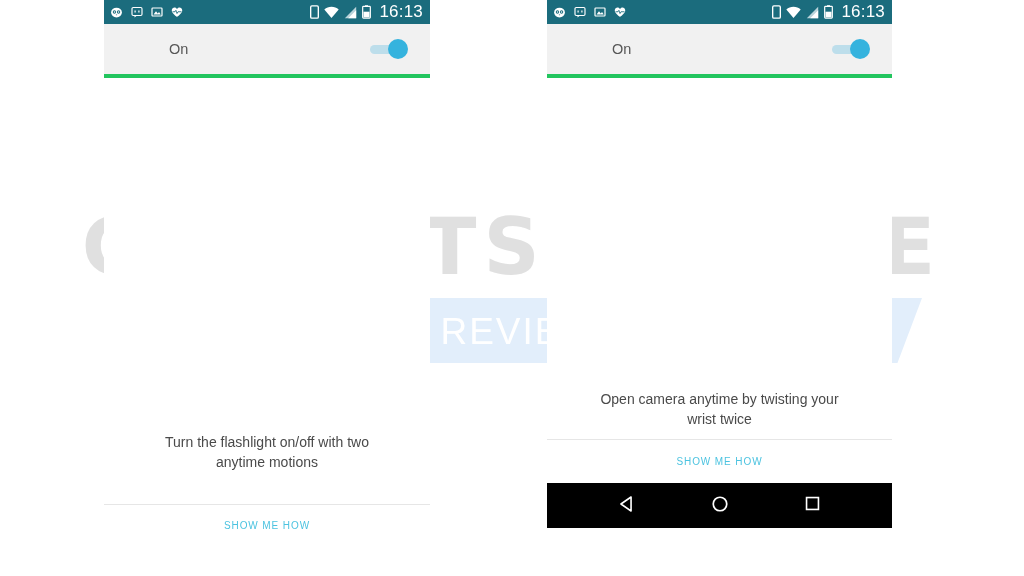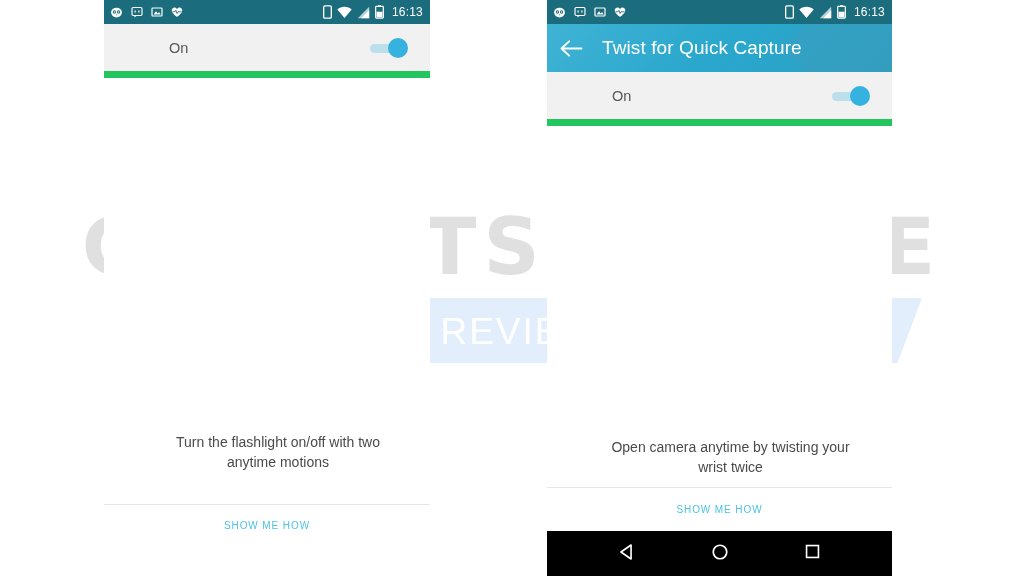--- a/index.html
+++ b/index.html
@@ -50,21 +50,21 @@
     position: relative; height: 24px; width: 100%;
     background: #1b6c7d;
     display: flex; align-items: center;
     padding: 0 7px 0 6px;
     color: #ffffff;
   }
   .sb-left { display: flex; align-items: center; gap: 8px; }
   .sb-right { margin-left: auto; display: flex; align-items: center; gap: 5px; }
   .sb-icon { display: inline-flex; align-items: center; }
   .sb-clock {
-    font-size: 12px; font-weight: 500; color: #fff;
+    font-size: 17px; font-weight: 500; color: #fff;
     letter-spacing: 0.2px; margin-left: 3px;
   }
 
   
   .toolbar {
     position: relative; width: 100%; height: 48px;
     background: linear-gradient(135deg, #3fb3d4 0%, #2aa7cd 50%, #2ca0c4 100%);
     display: flex; align-items: center;
     overflow: hidden;
   }
@@ -93,21 +93,21 @@
     margin-left: 7px;
     white-space: nowrap;
   }
 
   
   .toggle-row {
     width: 100%; height: 54px;
     background: #f1f1f1;
     display: flex; align-items: center;
     padding: 0 22px 0 65px;
-    border-bottom: 7px solid #22c55e;
+    border-bottom: 4px solid #22c55e;
   }
   .toggle-label { font-size: 14.5px; color: #575757; }
   .switch {
     margin-left: auto; position: relative;
     width: 38px; height: 22px;
     display: flex; align-items: center;
   }
   .switch-track {
     position: absolute; left: 0; top: 7px;
     width: 32px; height: 9px; border-radius: 5px;
@@ -116,21 +116,21 @@
   .switch-thumb {
     position: absolute; right: 0; top: 1px;
     width: 20px; height: 20px; border-radius: 50%;
     background: #35b3de;
   }
 
   
   .phone-body { position: relative; width: 100%; background: transparent; }
 
   .caption {
-    position: absolute; left: 11px; width: 100%;
+    position: absolute; left: 0; width: 100%;
     text-align: center;
     font-size: 14px; line-height: 20px; color: #4a4a4a;
   }
   .divider {
     position: absolute; left: 0; width: 100%; height: 1px;
     background: #e6e6e6;
   }
   .show-me-how {
     position: absolute; left: 0; width: 100%;
     text-align: center;
@@ -298,28 +298,20 @@
           <svg width="9" height="14" viewBox="0 0 12 18">
               <rect x="4" y="0" width="4" height="1.6" fill="#fff"></rect>
               <rect x="0.9" y="1.6" width="10.2" height="15.5" rx="1" fill="none" stroke="#fff" stroke-width="1.6"></rect>
               <rect x="2" y="8.6" width="8" height="7.5" fill="#fff"></rect>
             </svg>
         </span>
         <span class="sb-clock">16:13</span>
       </div>
     </div>
 
-    <div class="toolbar">
-      <div class="back-btn">
-        <svg width="23" height="19" viewBox="0 0 24 20">
-            <path d="M1.5 10 L22.5 10 M1.5 10 L9.5 2.4 M1.5 10 L9.5 17.6" fill="none" stroke="#fff" stroke-width="1.9" stroke-linecap="round" stroke-linejoin="round"></path>
-          </svg>
-      </div>
-      <div class="toolbar-title">Twist for Quick Capture</div>
-    </div>
 
     <div class="toggle-row">
       <span class="toggle-label">On</span>
       <span class="switch">
         <span class="switch-track"></span>
         <span class="switch-thumb"></span>
       </span>
     </div>
 
     <div class="phone-body">

